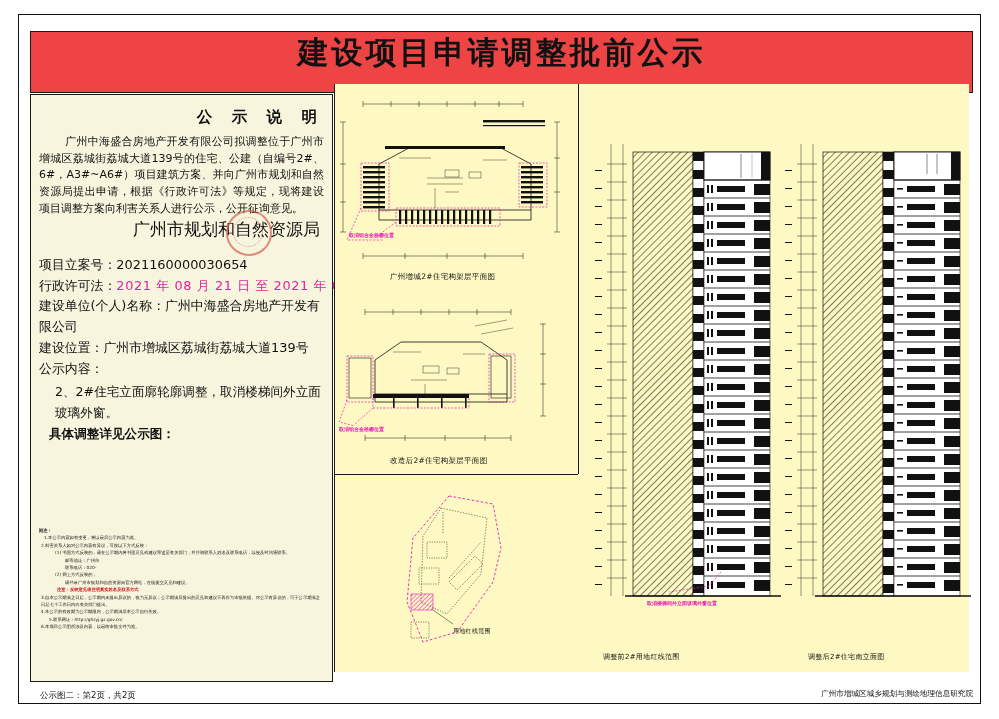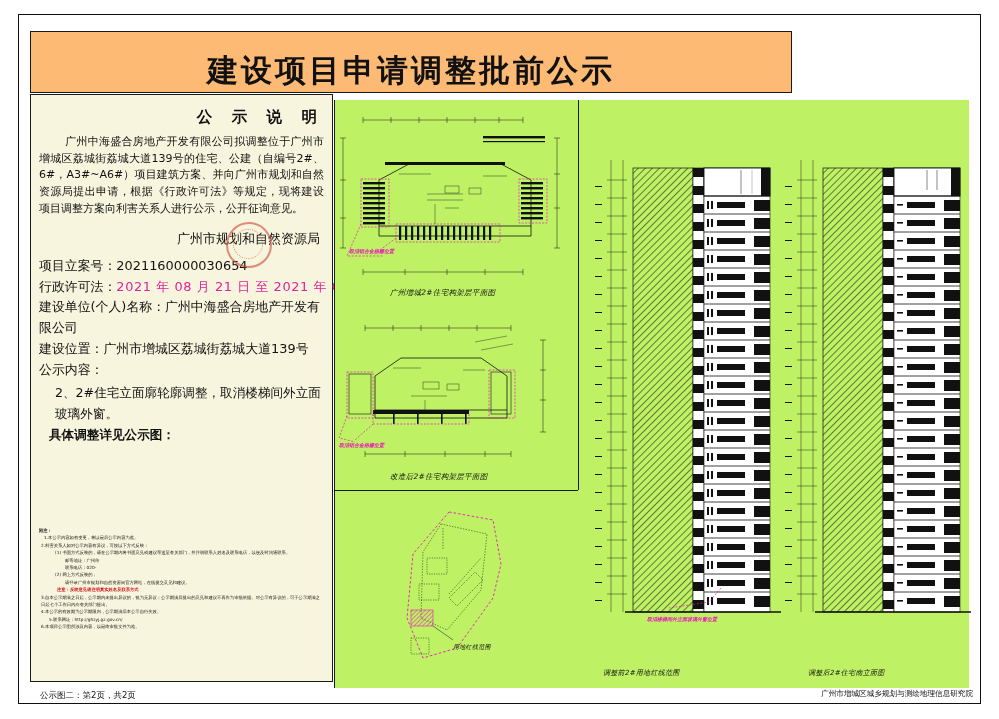--- a/index.html
+++ b/index.html
@@ -26,26 +26,26 @@
     width: 963px; height: 690px;
     border: 1.5px solid #111;
     box-sizing: border-box;
     background: #ffffff;
   }
 
   
   .title-banner {
     position: absolute;
     left: 30px; top: 31px;
-    width: 762px; height: 62px;
-    background: #fdba74;
+    width: 943px; height: 62px;
+    background: #ef4444;
     border: 1px solid #1a1a1a;
     box-sizing: border-box;
     display: flex;
-    align-items: flex-end;
+    align-items: flex-start;
     justify-content: center;
   }
   .title-text {
     color: #111;
     font-size: 31px;
     font-weight: bold;
     letter-spacing: 3px;
     font-family: "DejaVu Sans", sans-serif;
     white-space: nowrap;
   }
@@ -73,22 +73,21 @@
     font-size: 11px;
     line-height: 1.52;
     text-align: justify;
     letter-spacing: 0px;
   }
   .notice-body .indent { display: inline-block; width: 26px; }
 
   .agency-line {
     position: relative;
     text-align: right;
-    font-size: 13px;
-    margin-top: 12px;
+    font-size: 17px;
     margin-bottom: 2px;
     padding-right: 4px;
     font-weight: 500;
   }
   .seal {
     position: absolute;
     right: 52px; top: -8px;
     width: 42px; height: 42px;
     border: 2px solid #cf4b3d;
     border-radius: 50%;
@@ -98,21 +97,21 @@
   .seal::after {
     content: "";
     position: absolute;
     left: 5px; top: 5px;
     width: 28px; height: 28px;
     border: 1px dotted #cf4b3d;
     border-radius: 50%;
   }
 
   .field-list {
-    margin-top: 8px;
+    margin-top: 14px;
     font-size: 12.9px;
     line-height: 1.62;
   }
   .field-row { white-space: nowrap; }
   .field-row.wrap { white-space: normal; }
   .date-value { color: #e0219b; letter-spacing: 0.6px; }
 
   .content-items {
     margin-top: 2px;
     font-size: 12.6px;
@@ -135,26 +134,25 @@
   .fineprint .fp-l1 { padding-left: 5px; }
   .fineprint .fp-l2 { padding-left: 16px; }
   .fineprint .fp-l3 { padding-left: 26px; }
   .fineprint .fp-red { color: #d0131a; font-weight: bold; padding-left: 18px; }
   .fineprint .fp-num { padding-left: 2px; }
   .fineprint .fp-cont { padding-left: 10px; }
 
   
   .drawing-area {
     position: absolute;
-    left: 334px; top: 100px;
+    left: 334px; top: 84px;
     width: 635px; height: 588px;
-    background: #bef264;
+    background: #fef9c3;
     border-left: 1px solid #1a1a1a;
     box-sizing: border-box;
-    font-style: italic;
   }
   .panel-divider {
     position: absolute;
     left: 243px; top: 0;
     width: 1px; height: 390px;
     background: #1a1a1a;
   }
   .divider-h {
     position: absolute;
     left: 0; top: 390px;

